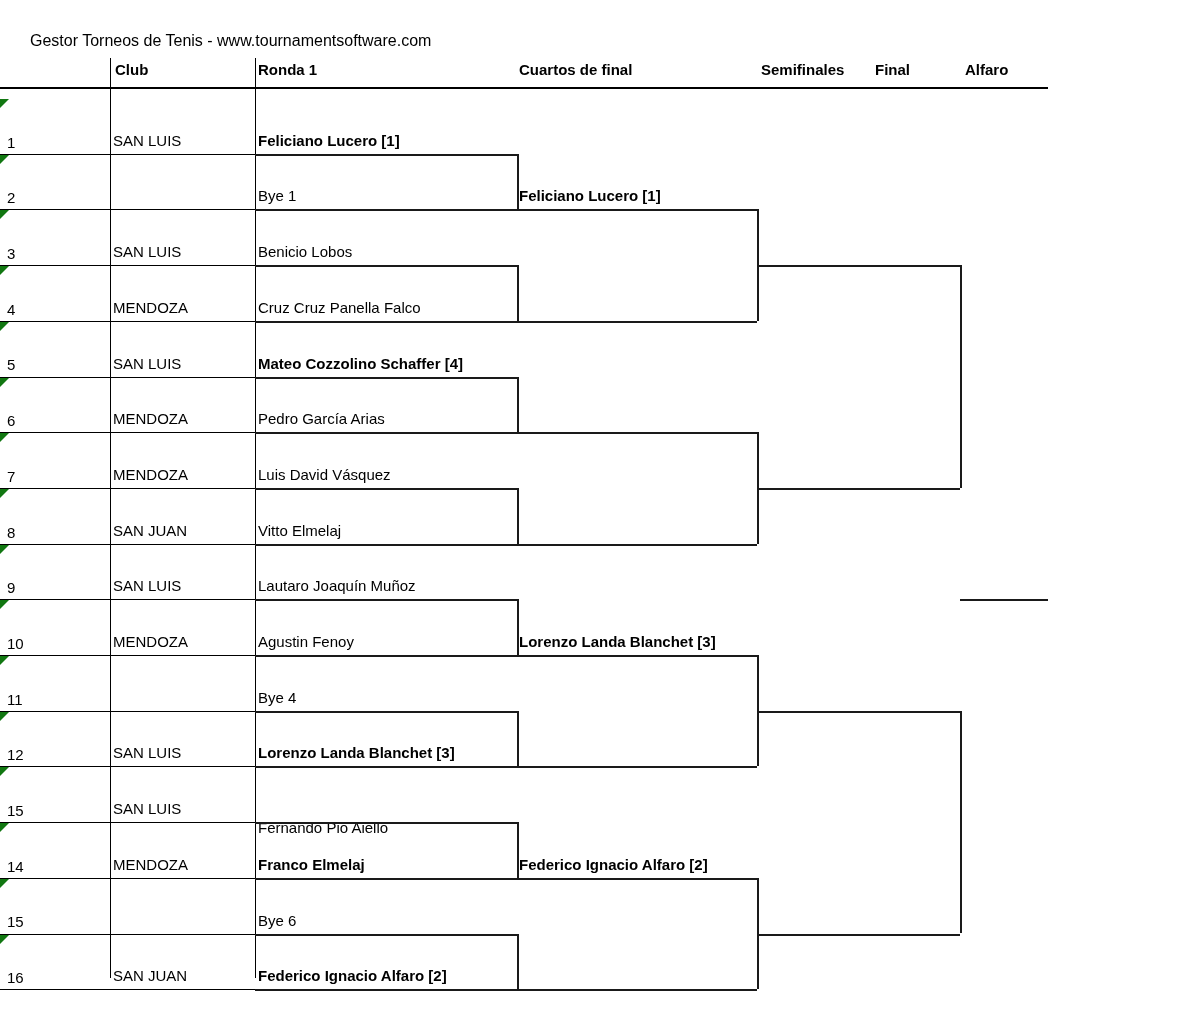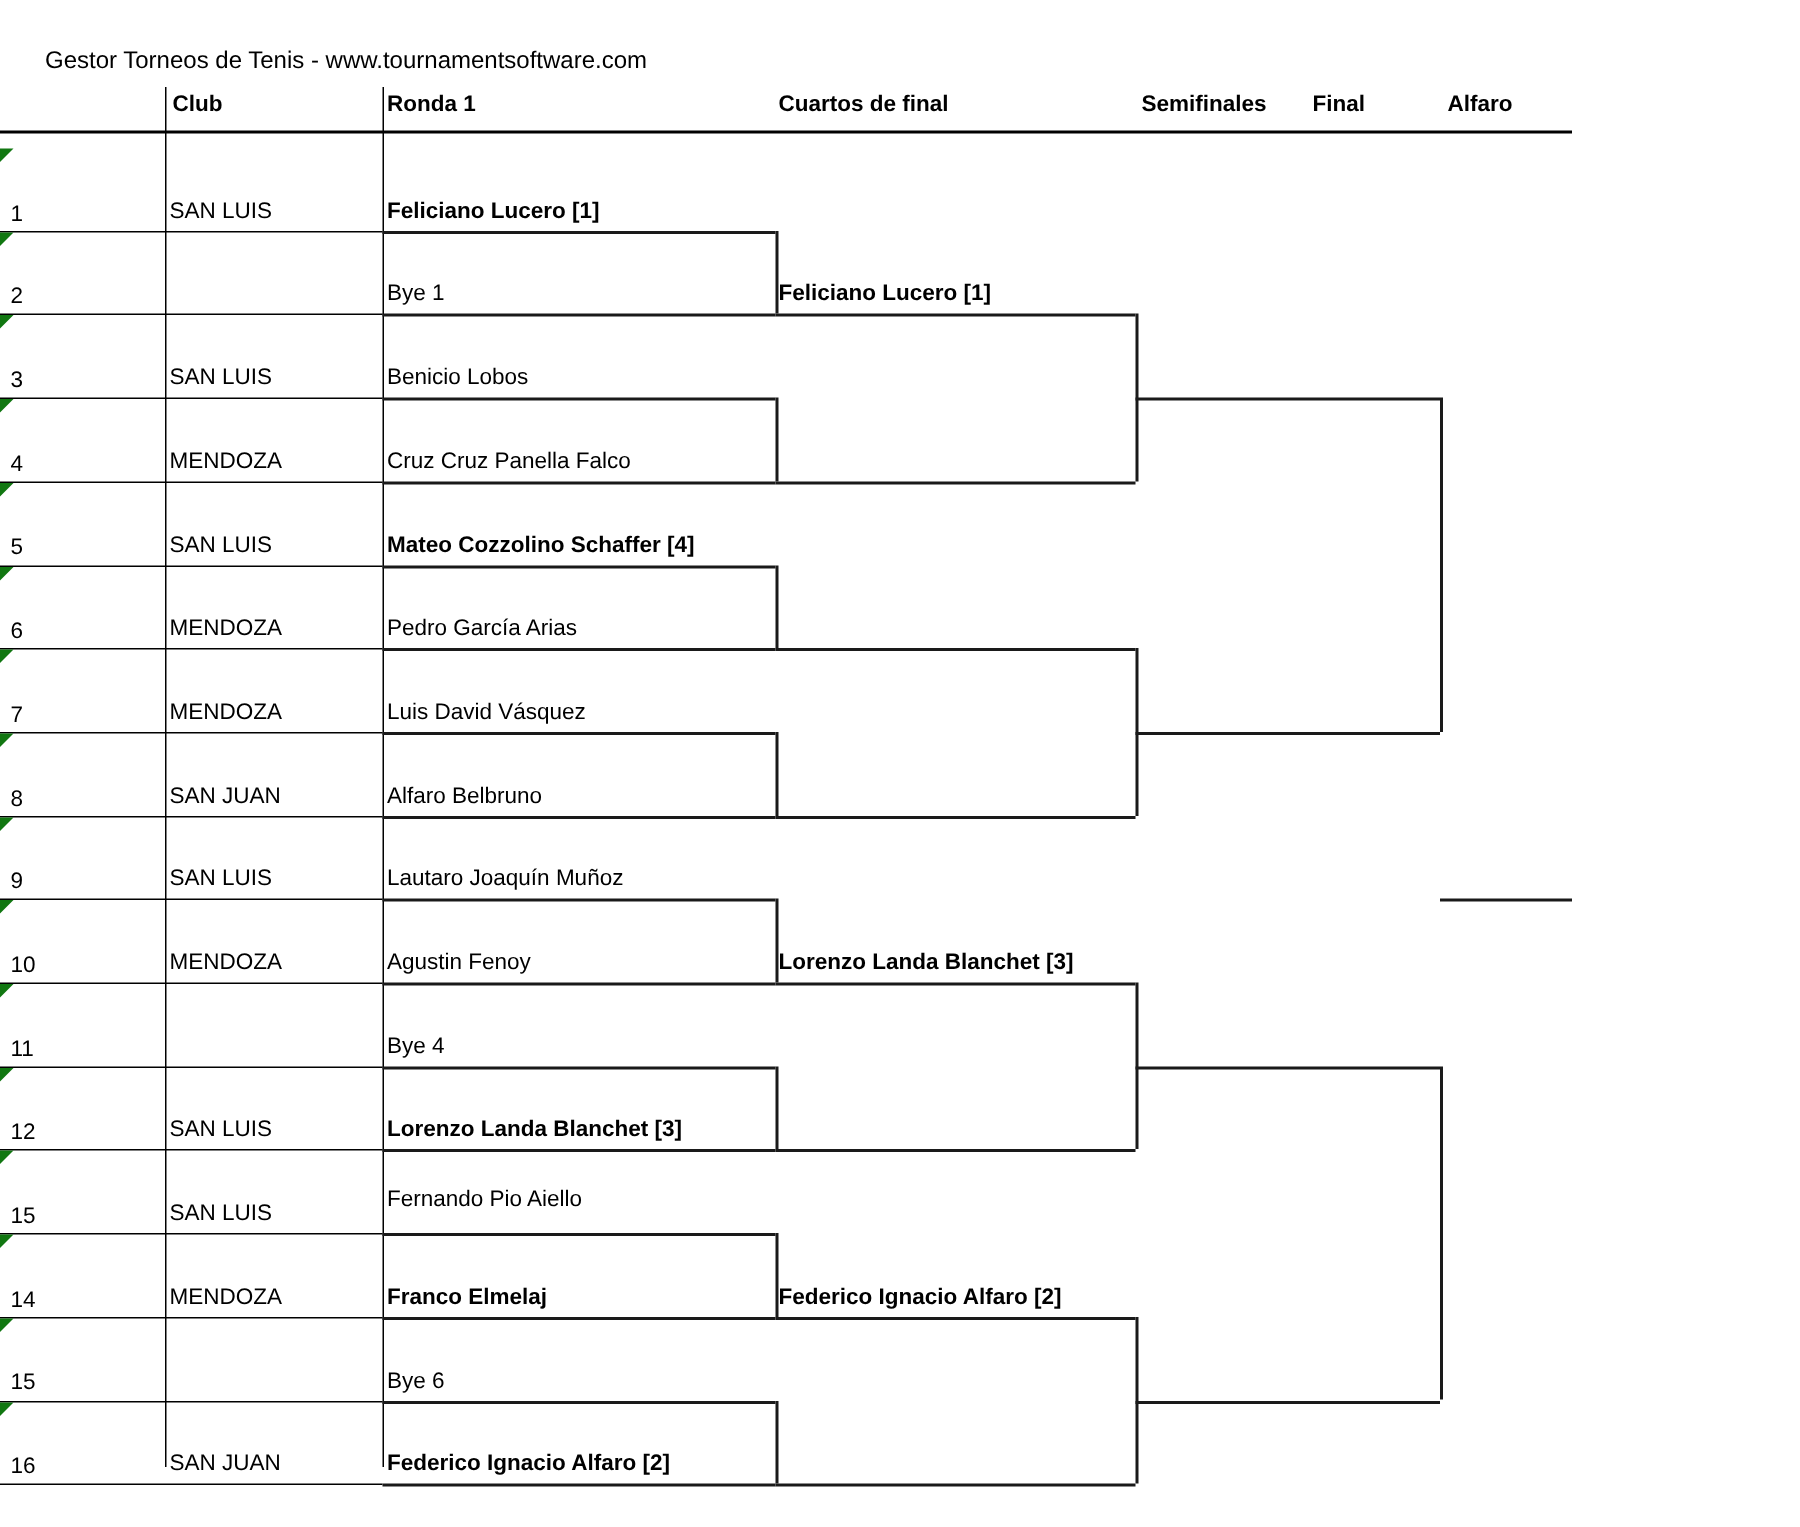--- a/index.html
+++ b/index.html
@@ -162,21 +162,21 @@
         <div class="tri"></div>
         <span class="num">7</span>
       </div>
       <div class="club" style="top: 465.9px;">MENDOZA</div>
       <div class="pname" style="top: 465.9px;">Luis David Vásquez</div>
       <div class="seed" style="top: 488.9px; height: 53.7px;">
         <div class="tri"></div>
         <span class="num">8</span>
       </div>
       <div class="club" style="top: 521.6px;">SAN JUAN</div>
-      <div class="pname" style="top: 521.6px;">Alfaro Belbruno</div>
+      <div class="pname" style="top: 521.6px;">Vitto Elmelaj</div>
       <div class="seed" style="top: 544.6px; height: 53.7px;">
         <div class="tri"></div>
         <span class="num">9</span>
       </div>
       <div class="club" style="top: 577.3px;">SAN LUIS</div>
       <div class="pname" style="top: 577.3px;">Lautaro Joaquín Muñoz</div>
       <div class="seed" style="top: 600.3px; height: 53.7px; text-align: right;">
         <div class="tri"></div>
         <span class="num">10</span>
       </div>
@@ -192,21 +192,21 @@
         <div class="tri"></div>
         <span class="num">12</span>
       </div>
       <div class="club" style="top: 744.4px;">SAN LUIS</div>
       <div class="pname b" style="top: 744.4px;">Lorenzo Landa Blanchet [3]</div>
       <div class="seed" style="top: 767.4px; height: 53.7px;">
         <div class="tri"></div>
         <span class="num">15</span>
       </div>
       <div class="club" style="top: 800.1px;">SAN LUIS</div>
-      <div class="pname" style="top: 791px; text-align: center;">Fernando Pio Aiello</div>
+      <div class="pname" style="top: 819px; text-align: center;">Fernando Pio Aiello</div>
       <div class="seed" style="top: 823.1px; height: 53.7px;">
         <div class="tri"></div>
         <span class="num">14</span>
       </div>
       <div class="club" style="top: 855.8px;">MENDOZA</div>
       <div class="pname" style="top: 855.8px; font-weight: bold;">Franco Elmelaj</div>
       <div class="seed" style="top: 878.8px; height: 53.7px;">
         <div class="tri"></div>
         <span class="num">15</span>
       </div>

